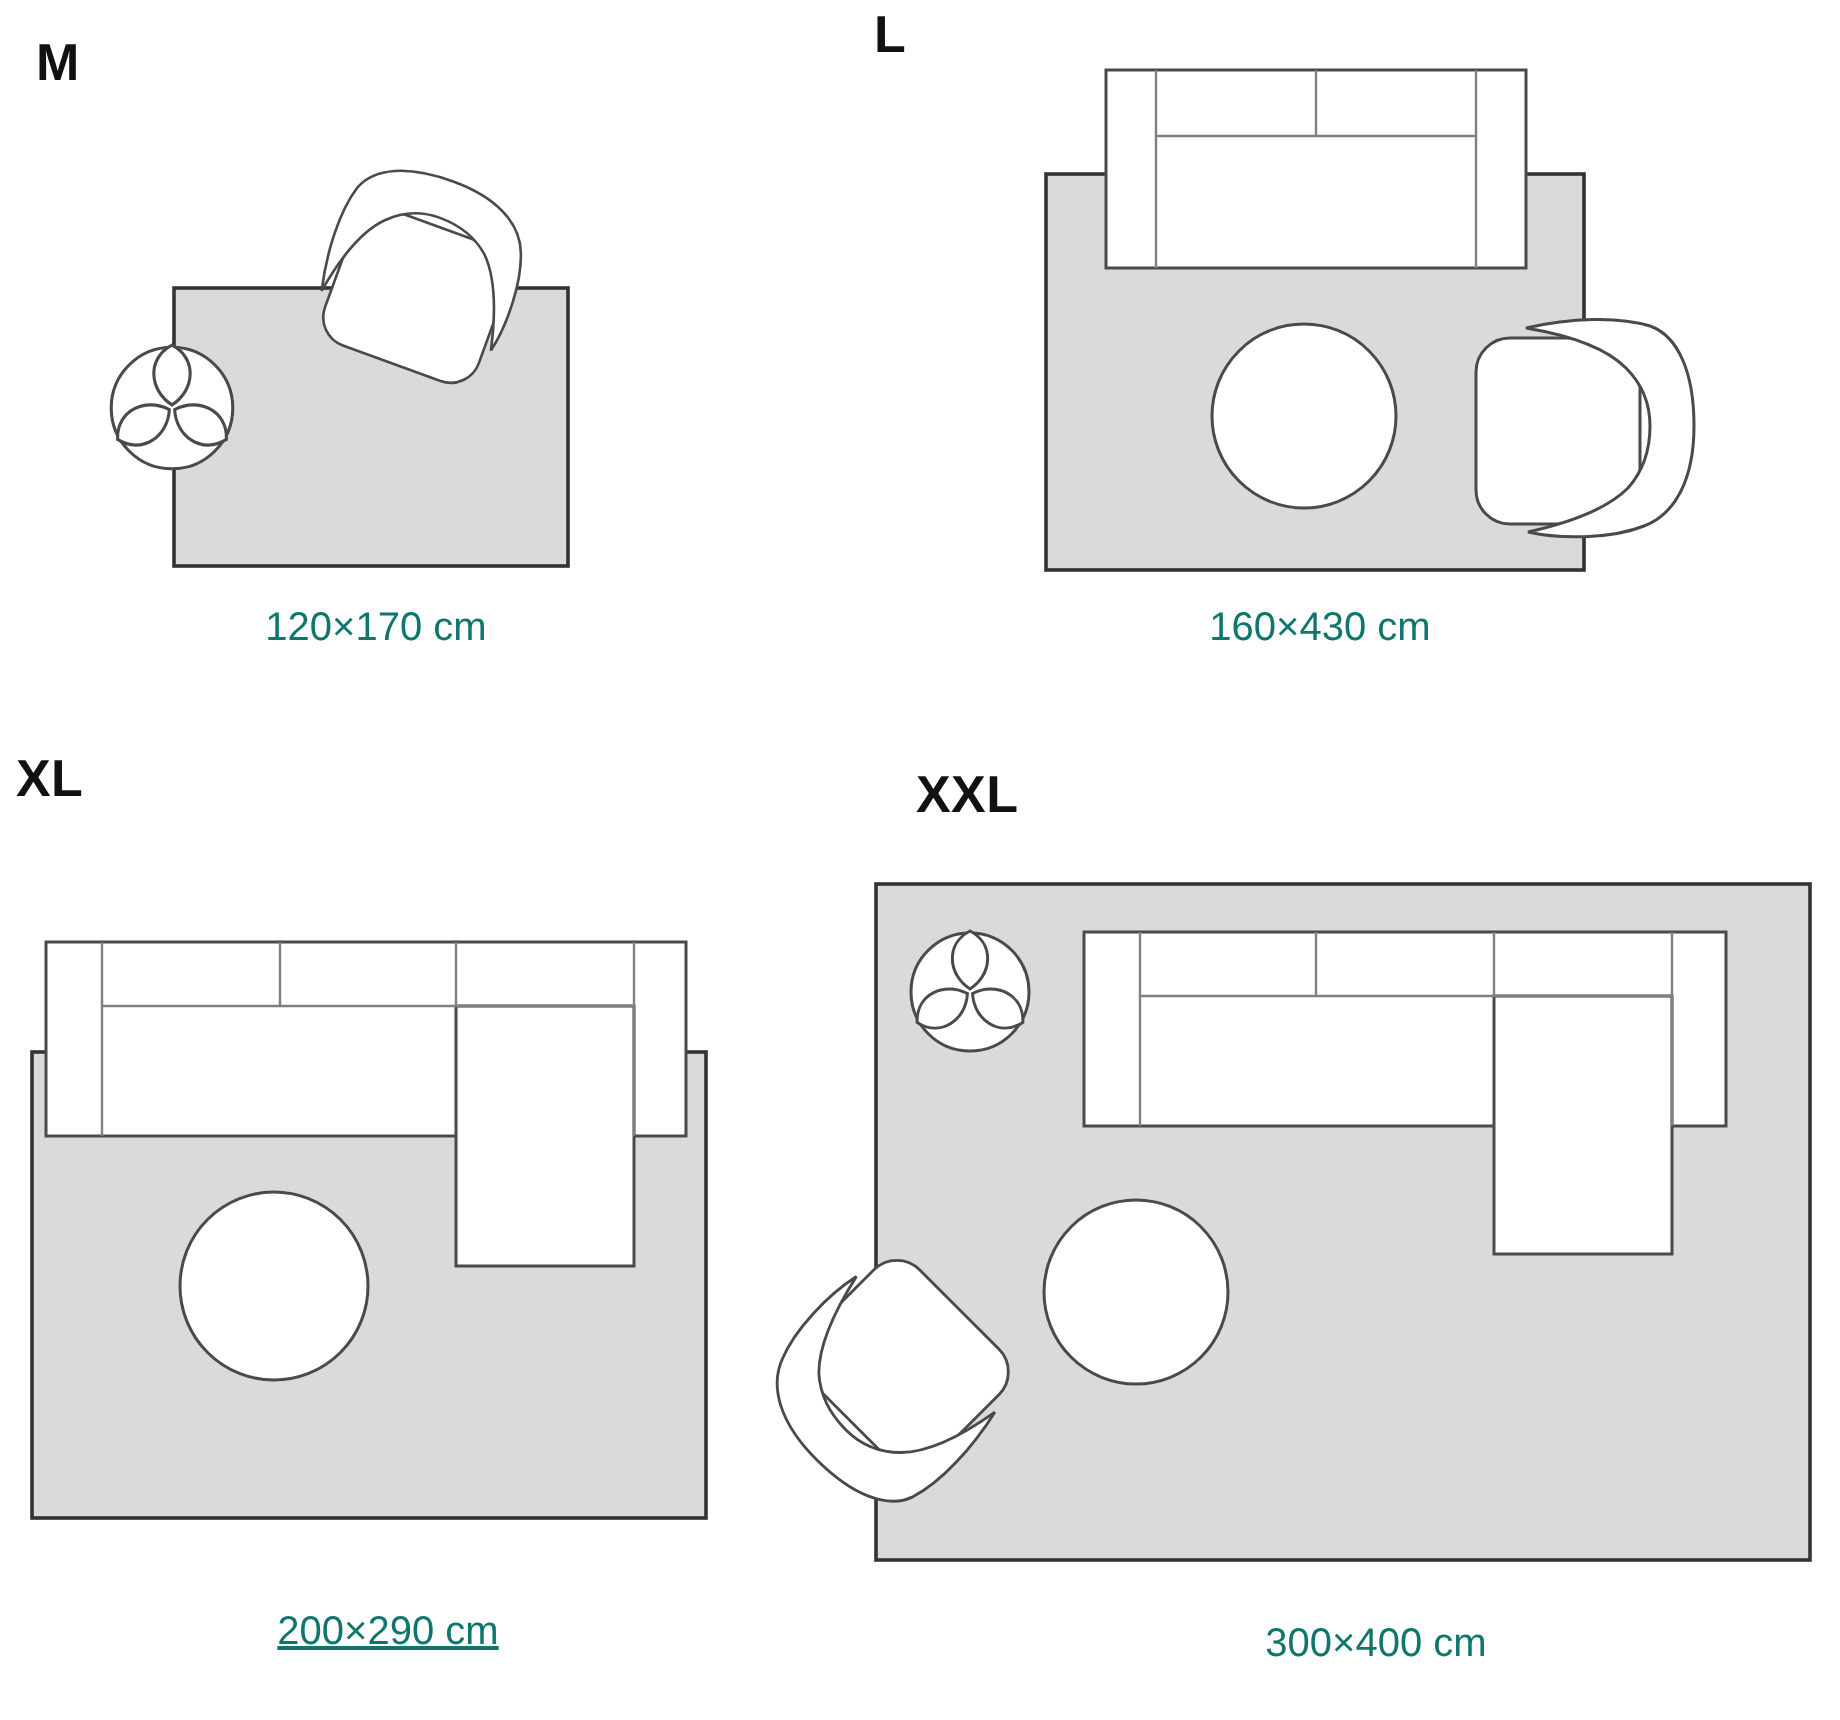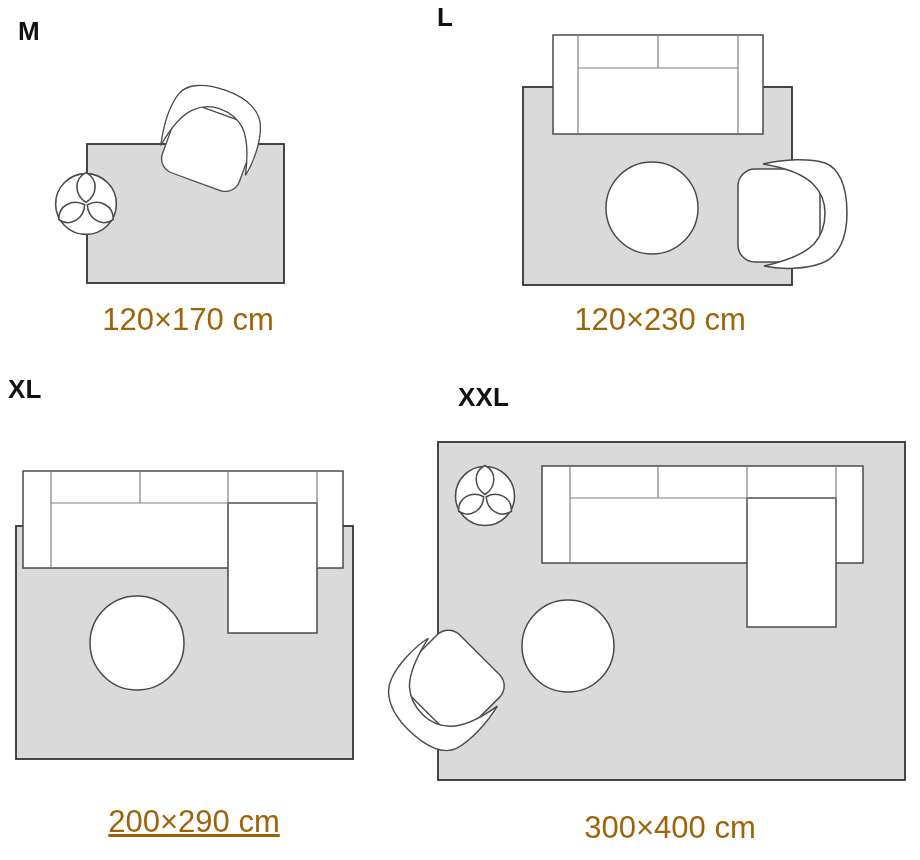--- a/index.html
+++ b/index.html
@@ -14,27 +14,27 @@
   #svg-xxl {left:370px;top:370px;}
   .size-label{
     position:absolute;font-weight:700;font-size:26px;line-height:1;
     color:#111111;letter-spacing:0.2px;white-space:nowrap;
   }
   #label-m  {left:18px; top:18px;}
   #label-l  {left:437px;top:4px;}
   #label-xl {left:8px; top:376px;}
   #label-xxl{left:458px;top:384px;}
   .dim-label{
-    position:absolute;transform:translateX(-50%);font-size:31px;line-height:1;
-    color:#a16207;white-space:nowrap;
+    position:absolute;transform:translateX(-50%);font-size:20px;line-height:1;
+    color:#0f766e;white-space:nowrap;
   }
   #dim-m  {left:188px;top:304px;}
   #dim-l  {left:660px;top:304px;}
   #dim-xl {left:194px;top:806px;text-decoration:underline;}
-  #dim-xxl{left:670px;top:812px;}
+  #dim-xxl{left:688px;top:812px;}
 
   .rug{fill:#dadada;stroke:#333333;stroke-width:1.8;}
   .furn{fill:#ffffff;stroke:#4a4a4a;stroke-width:1.5;}
   .inner{stroke:#808080;stroke-width:1.2;fill:none;}
 </style>
 </head>
 <body>
 
 <div class="canvas">
 
@@ -109,17 +109,17 @@
     <circle class="furn" cx="568" cy="646" r="46"></circle>
     <use href="#armchair-sym" transform="translate(443,692) rotate(135) scale(0.95) translate(-56,-53)"></use>
   </svg>
 
   <div class="size-label" id="label-m">M</div>
   <div class="size-label" id="label-l">L</div>
   <div class="size-label" id="label-xl">XL</div>
   <div class="size-label" id="label-xxl">XXL</div>
 
   <div class="dim-label" id="dim-m">120×170 cm</div>
-  <div class="dim-label" id="dim-l">120×230 cm</div>
+  <div class="dim-label" id="dim-l">160×430 cm</div>
   <div class="dim-label" id="dim-xl">200×290 cm</div>
   <div class="dim-label" id="dim-xxl">300×400 cm</div>
 
 </div>
 
 </body></html>

